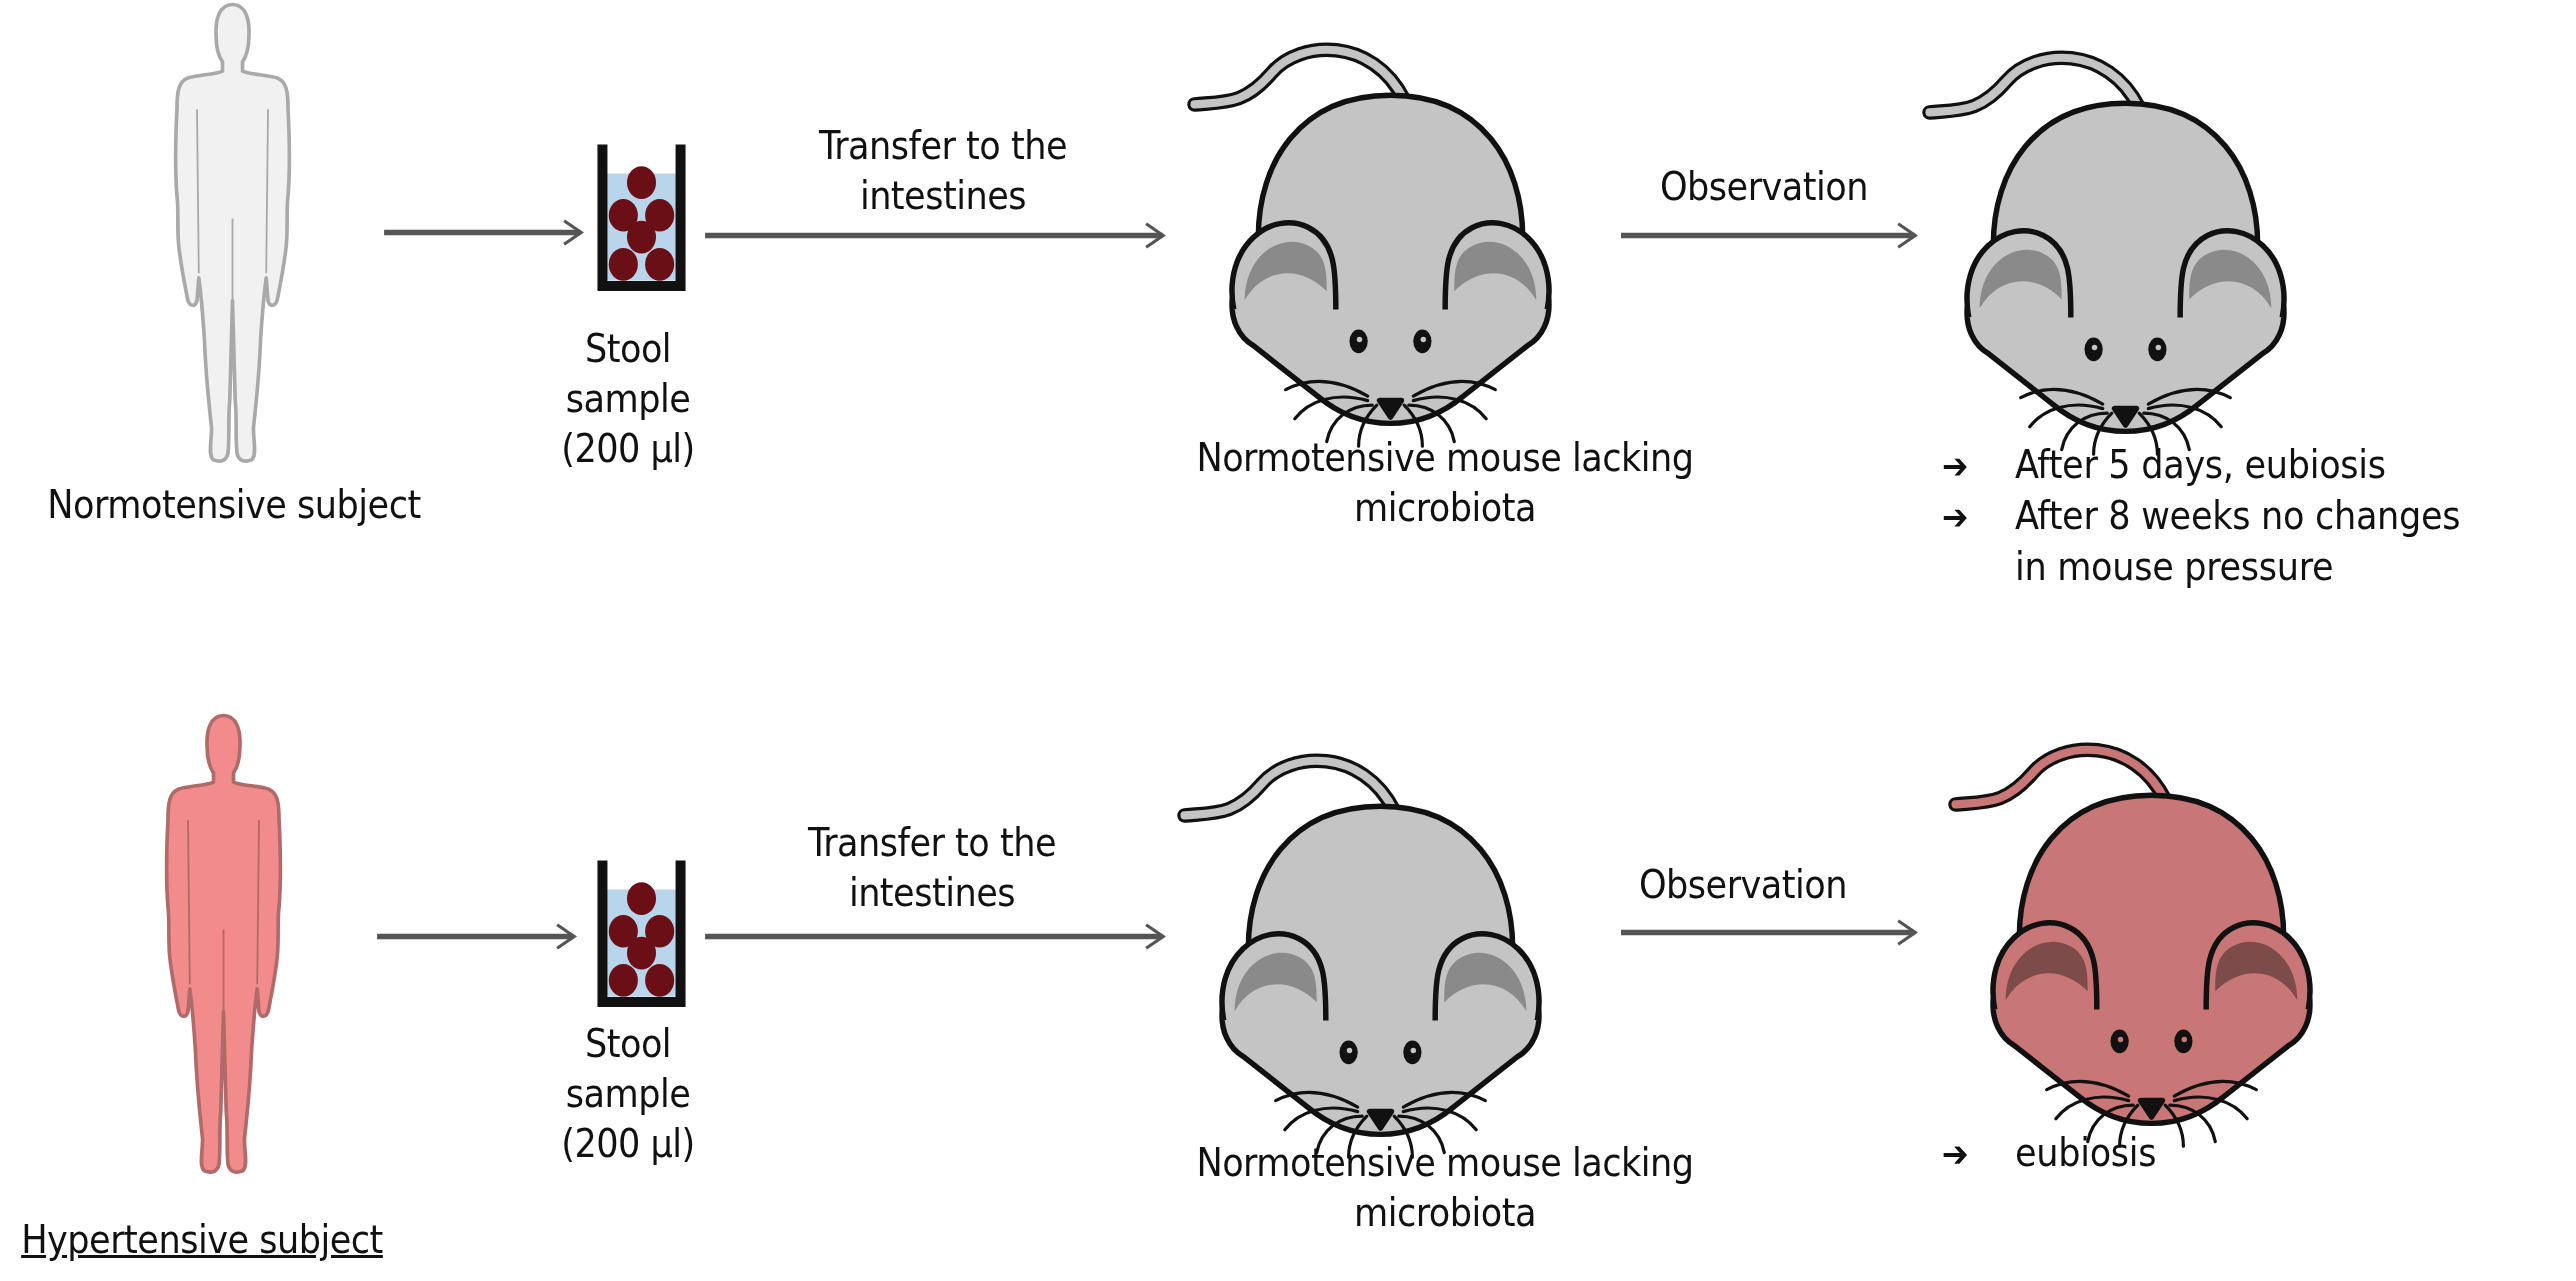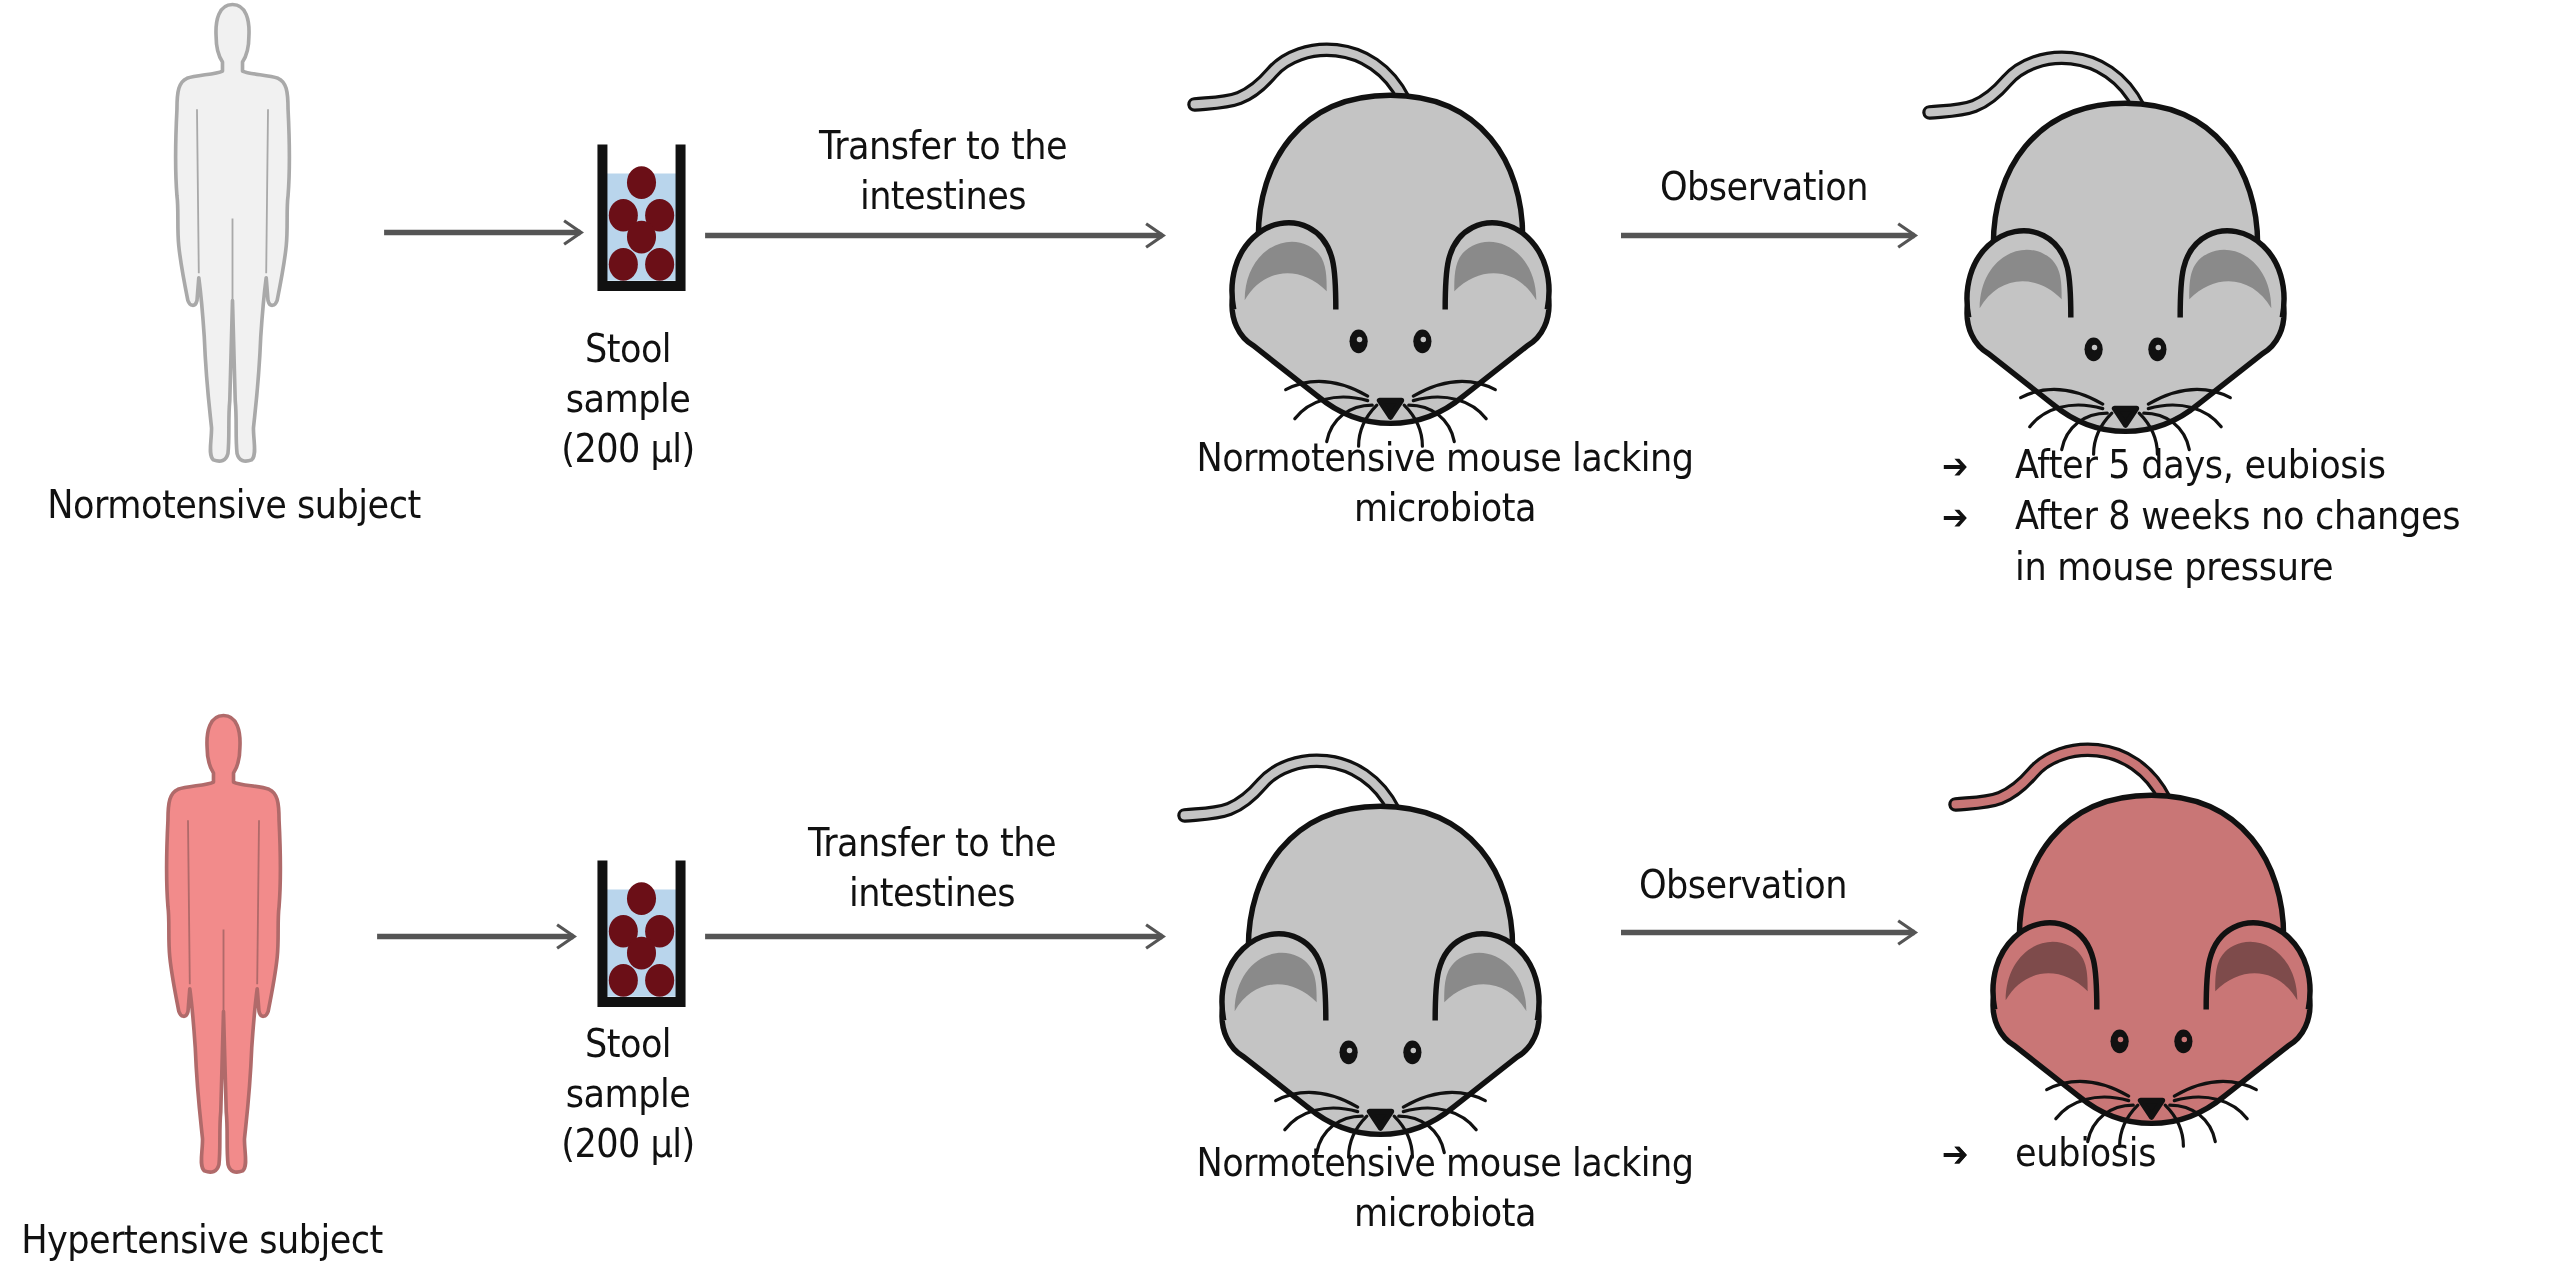--- a/index.html
+++ b/index.html
@@ -142,21 +142,21 @@
       <path fill="#f28b8b" stroke="#b06a6a" stroke-width="4" stroke-linejoin="round" d="M85 5 C70 5 66 22 67 40 C67 52 70 62 74 68 L74 78 C66 82 46 82 35 86 C26 90 24 100 24 120
        C22 160 22 190 24 215 C26 230 24 250 26 270 C28 290 34 320 36 330 C38 336 44 338 46 330
        L48 305 C50 320 52 340 54 370 C56 420 60 450 62 470 C62 485 58 500 64 505 C72 508 78 506 80 498
        C82 480 80 460 82 440 C83 400 84 360 85 330
        C86 360 87 400 88 440 C90 460 88 480 90 498 C92 506 98 508 106 505 C112 500 108 485 108 470
        C110 450 114 420 116 370 C118 340 120 320 122 305 L124 330 C126 338 132 336 134 330
        C136 320 142 290 144 270 C146 250 144 230 146 215 C148 190 148 160 146 120
        C146 100 144 90 135 86 C124 82 104 82 96 78 L96 68 C100 62 103 52 103 40 C104 22 100 5 85 5 Z"></path>
     <path d="M46 120 L48 300 M124 120 L122 300 M85 240 L85 330" stroke="#b06a6a" stroke-width="2" fill="none"></path>
     </svg>
-  <div class="lbl" style="left:202px;top:515px;">Hypertensive subject</div>
+  <div class="lbl" style="left:202px;top:515px;text-decoration:underline;">Hypertensive subject</div>
 
   <svg class="arrow" style="left:376px;top:223px" width="202" height="27" viewBox="0 0 222 30">
       <line x1="0" y1="15" x2="218" y2="15" stroke="#555555" stroke-width="6"></line>
       <polyline points="200,2 219,15 200,28" fill="none" stroke="#555555" stroke-width="3.5"></polyline>
     </svg>
 
   <svg class="tube" style="left:597px;top:160px" width="89" height="148" viewBox="0 0 98 162">
       <rect x="9" y="32" width="80" height="118" fill="#b9d5ec"></rect>
       <ellipse cx="49" cy="42" rx="16" ry="18" fill="#6b0f17"></ellipse>
       <ellipse cx="29" cy="78" rx="16" ry="18" fill="#6b0f17"></ellipse>

